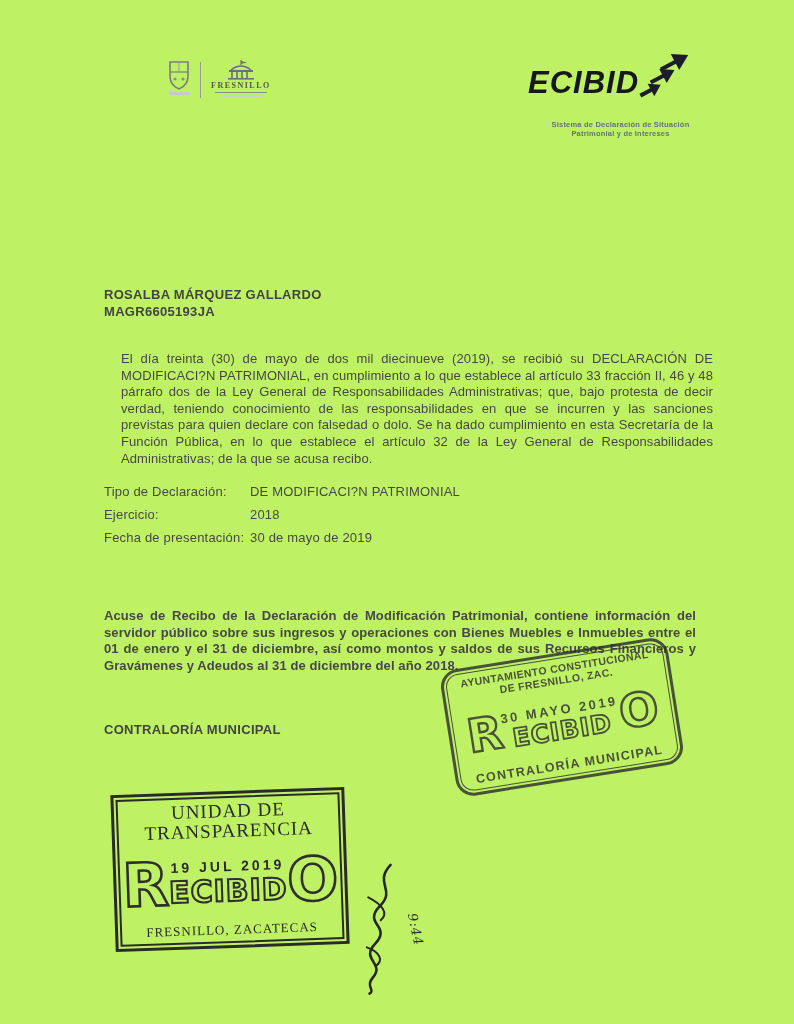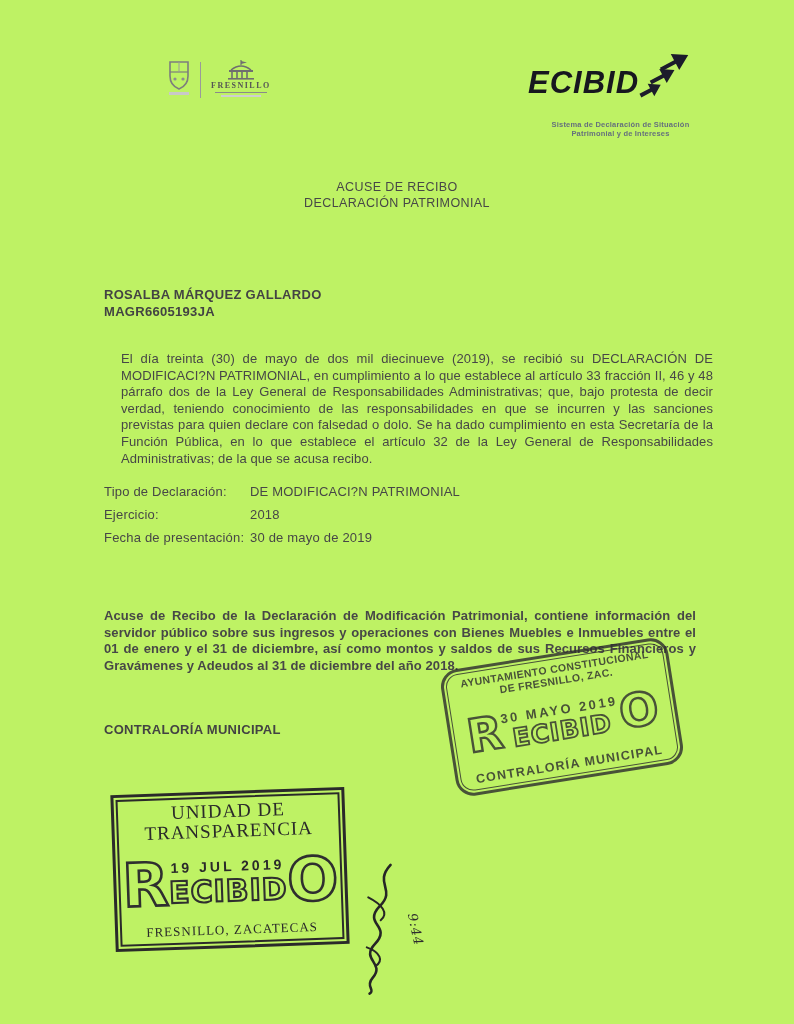--- a/index.html
+++ b/index.html
@@ -134,24 +134,20 @@
           <path d="M24 10 L40 10 L40 3 L55 12 L40 21 L40 14 L24 14 Z" transform="rotate(-28 40 12)"></path>
         </g>
       </svg>
     </div>
     <div class="sidespi-sub">
       <div>Sistema de Declaración de Situación</div>
       <div>Patrimonial y de Intereses</div>
     </div>
   </div>
 
-  <div class="title-block">
-    <div>ACUSE DE RECIBO</div>
-    <div>DECLARACIÓN PATRIMONIAL</div>
-  </div>
 
   <div class="recipient">
     <div>ROSALBA MÁRQUEZ GALLARDO</div>
     <div>MAGR6605193JA</div>
   </div>
 
   <p class="body-par">El día treinta (30) de mayo de dos mil diecinueve (2019), se recibió su DECLARACIÓN DE MODIFICACI?N PATRIMONIAL, en cumplimiento a lo que establece al artículo 33 fracción II, 46 y 48 párrafo dos de la Ley General de Responsabilidades Administrativas; que, bajo protesta de decir verdad, teniendo conocimiento de las responsabilidades en que se incurren y las sanciones previstas para quien declare con falsedad o dolo. Se ha dado cumplimiento en esta Secretaría de la Función Pública, en lo que establece el artículo 32 de la Ley General de Responsabilidades Administrativas; de la que se acusa recibo.</p>
 
   <div class="fields">
     <div class="field-row">

